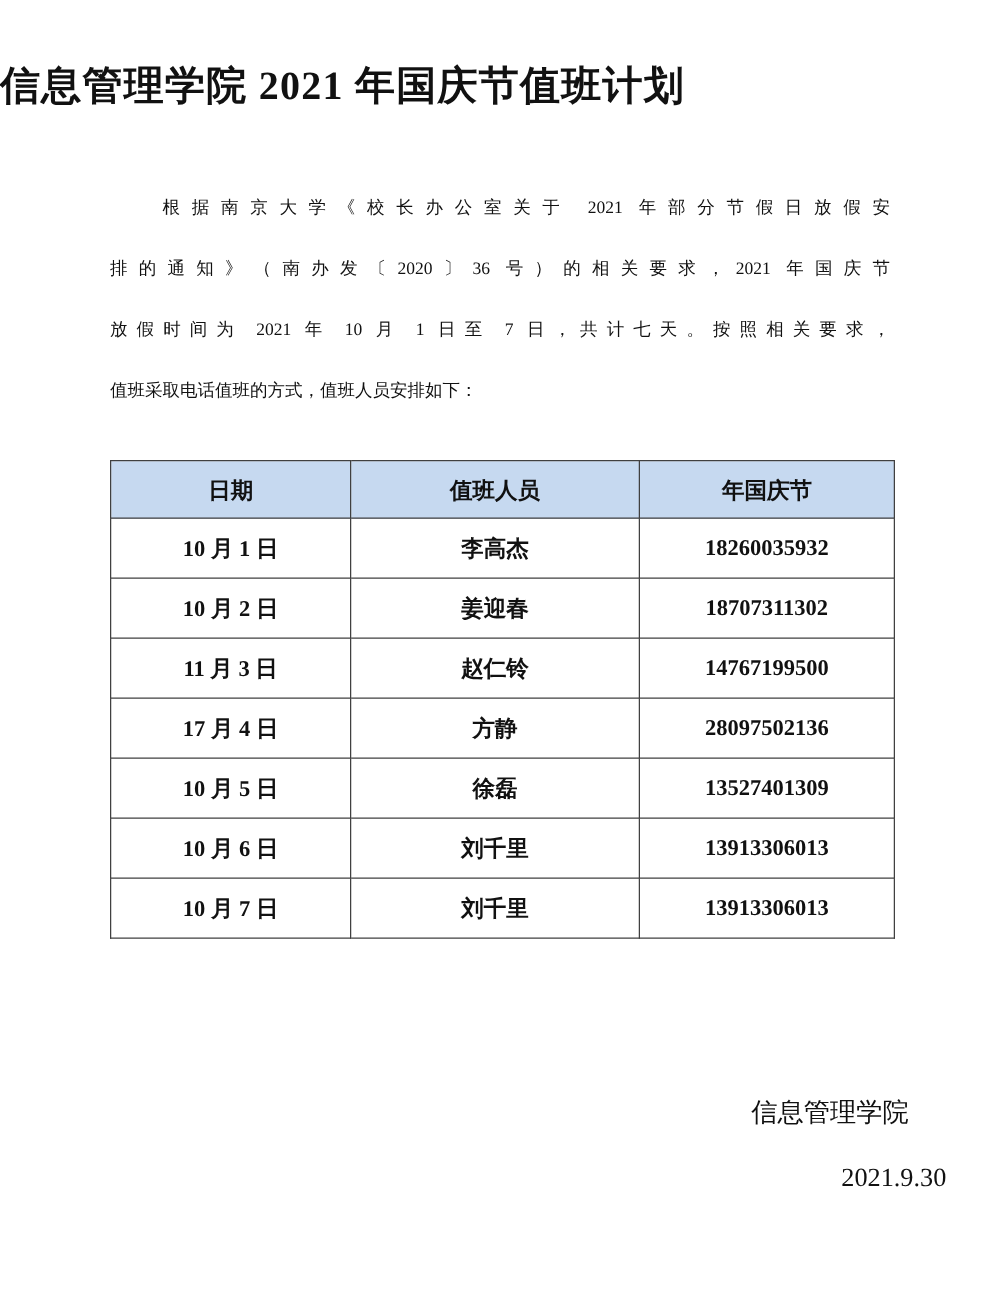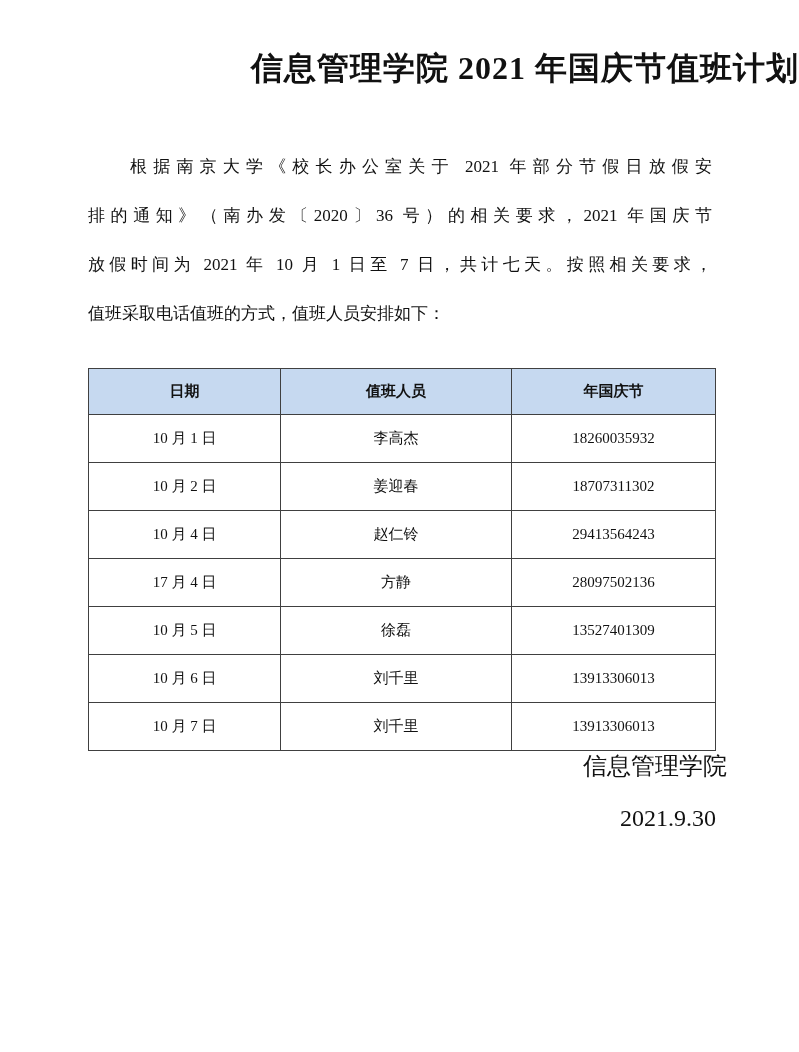--- a/index.html
+++ b/index.html
@@ -13,81 +13,82 @@
     height: 1052px;
     margin: 0 auto;
     background: var(--page-bg, #ffffff);
     font-family: "Liberation Serif", "DejaVu Serif", serif;
     color: var(--text-color, #111111);
     overflow: hidden;
   }
   .doc-title {
     margin: 0;
     padding-top: 46px;
-    text-align: right;
+    text-align: left;
     font-size: 32px;
     line-height: 44px;
     font-weight: 700;
     letter-spacing: 1px;
   }
   .body-paragraph {
     margin: 52px 87px 0 88px;
-    font-size: 17px;
+    font-size: 14px;
   }
   .body-line {
     line-height: 49px;
     min-height: 49px;
     text-align: justify;
     text-align-last: justify;
   }
   .body-line.first {
     text-indent: 42px;
   }
   .body-line.last {
     text-align: center;
     text-align-last: left;
   }
   .duty-table {
     margin: 30px 87px 0 88px;
     width: 624px;
     border-collapse: collapse;
     table-layout: fixed;
-    font-size: 15px;
+    font-size: 18px;
   }
   .duty-table th,
   .duty-table td {
     border: 1px solid var(--border-color, #404040);
     text-align: center;
     vertical-align: middle;
     padding: 0;
   }
   .duty-table th {
     background: var(--header-bg, #c6d9f0);
     font-weight: 700;
     height: 45px;
   }
   .duty-table td {
     height: 47px;
-    font-weight: 400;
+    font-weight: 700;
   }
   .col-date   { width: 191px; }
   .col-person { width: 230px; }
   .col-phone  { width: 203px; }
   .signature {
-    font-size: 24px;
+    margin-top: 124px;
+    font-size: 21px;
   }
   .signature-org {
     text-align: right;
     padding-right: 72px;
     line-height: 30px;
   }
   .signature-date {
     margin-top: 22px;
     text-align: right;
-    padding-right: 83px;
+    padding-right: 42px;
     line-height: 30px;
   }
 </style>
 </head>
 <body>
 
 <div class="page">
 
   <h1 class="doc-title">信息管理学院 2021 年国庆节值班计划</h1>
 
@@ -111,23 +112,23 @@
         <td>10 月 1 日</td>
         <td>李高杰</td>
         <td>18260035932</td>
       </tr>
       <tr>
         <td>10 月 2 日</td>
         <td>姜迎春</td>
         <td>18707311302</td>
       </tr>
       <tr>
-        <td>10 月 4 日</td>
+        <td>11 月 3 日</td>
         <td>赵仁铃</td>
-        <td>29413564243</td>
+        <td>14767199500</td>
       </tr>
       <tr>
         <td>17 月 4 日</td>
         <td>方静</td>
         <td>28097502136</td>
       </tr>
       <tr>
         <td>10 月 5 日</td>
         <td>徐磊</td>
         <td>13527401309</td>

